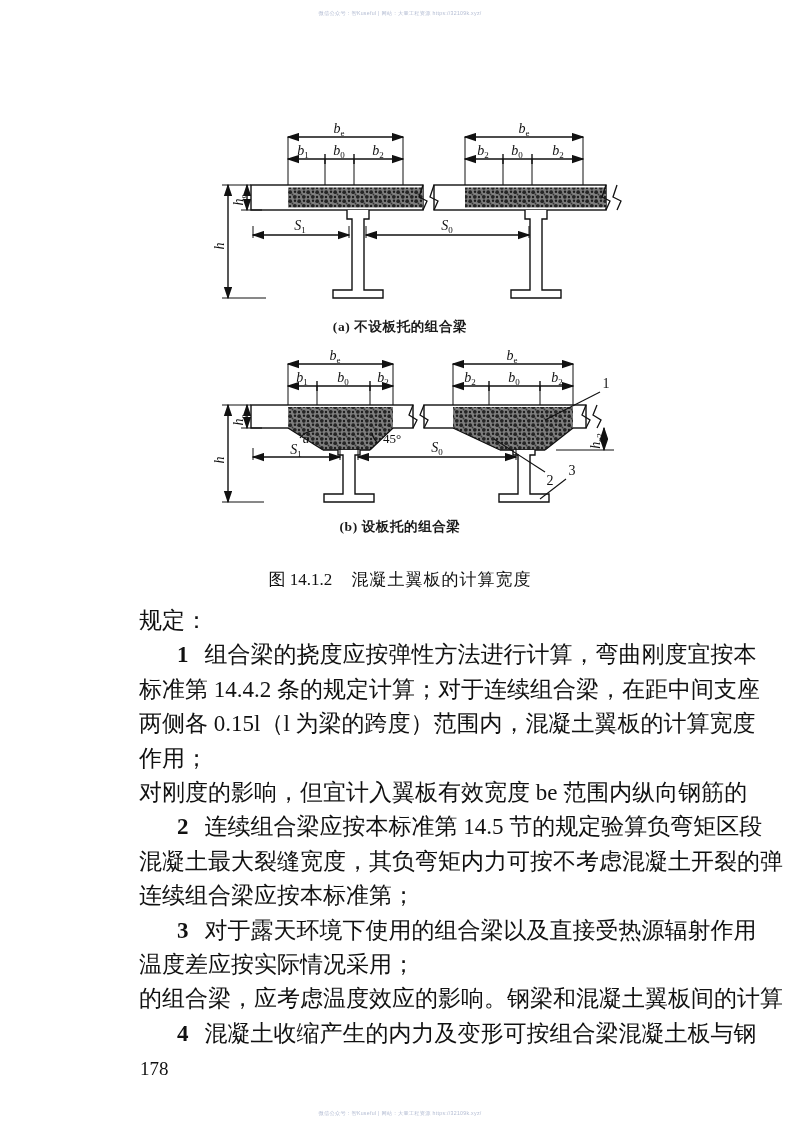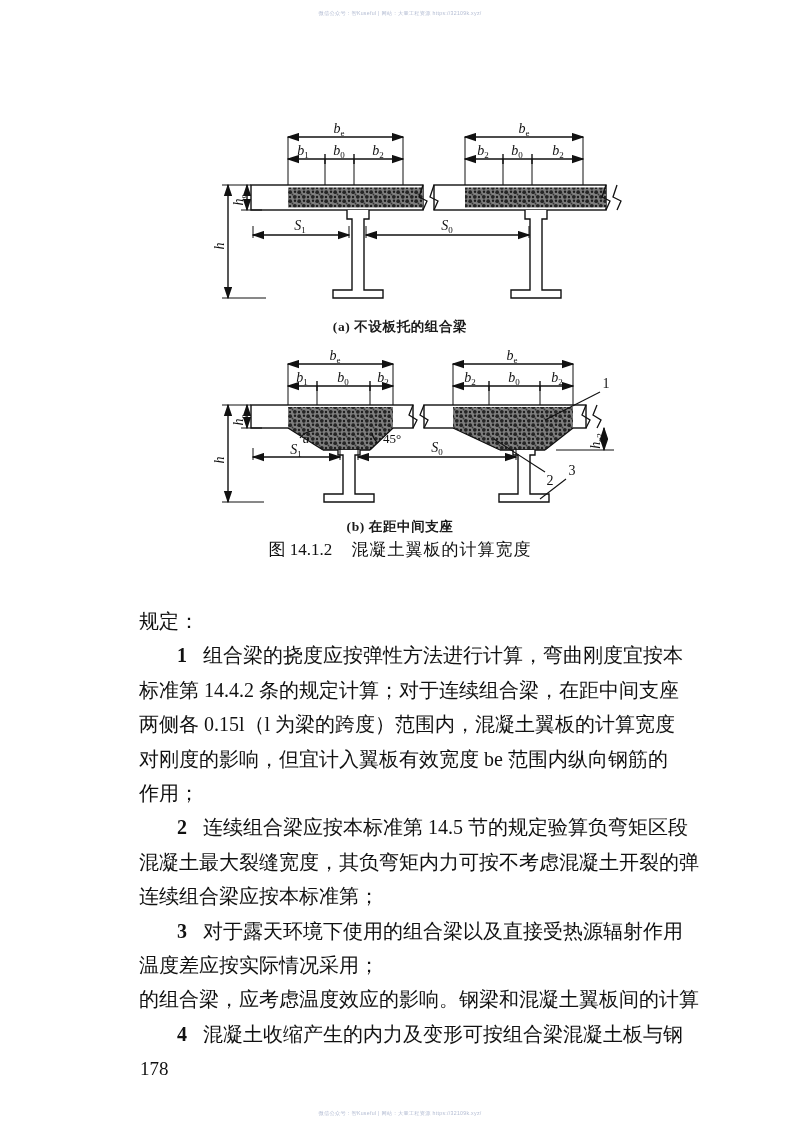--- a/index.html
+++ b/index.html
@@ -44,21 +44,21 @@
     font-size:13px;margin-top:6px;letter-spacing:.5px;
   }
   .sub-a,.sub-b{
     text-align:center;font-size:13.5px;font-weight:bold;
     letter-spacing:.6px;
   }
 
   
   .body-text{
     position:absolute;left:139px;top:604px;width:522px;
-    font-size:20px;line-height:34.4px;
+    font-size:23px;line-height:34.4px;
     font-family:"Liberation Serif","DejaVu Serif",serif;
     color:#111;
   }
   .ln{white-space:nowrap;}
   .itemno{font-weight:bold;font-family:"Liberation Serif",serif;}
 
   .pagenum{
     position:absolute;left:140px;top:1058px;
     font-size:19px;
     font-family:"Liberation Serif","DejaVu Serif",serif;
@@ -254,41 +254,41 @@
 
         <text x="306" y="101" text-anchor="middle" font-style="italic" font-size="13">a</text>
         <text x="392" y="101" text-anchor="middle" font-size="13">45°</text>
 
         <text x="606" y="46" text-anchor="middle" font-size="14">1</text>
         <text x="550" y="143" text-anchor="middle" font-size="14">2</text>
         <text x="572" y="133" text-anchor="middle" font-size="14">3</text>
       </g>
     </svg>
 
-    <div class="sub-b" style="margin-top:-2px">(b) 在距中间支座</div>
-
-    <div class="fig-cap" style="margin-top:2px">
+    <div class="sub-b" style="margin-top:-2px">(b) 设板托的组合梁</div>
+
+    <div class="fig-cap" style="margin-top:32px">
       <div class="fig-cap-main">
         <span class="num">图 14.1.2</span>
         <span style="display:inline-block;width:14px"></span><span>混凝土翼板的计算宽度</span>
       </div>
     </div>
   </div>
 
   <div class="body-text">
 
     <div class="ln">规定：</div>
 
     <div class="ln">
       <span style="display:inline-block;width:38px"></span><span class="itemno">1</span><span style="display:inline-block;width:16px"></span><span>组合梁的挠度应按弹性方法进行计算，弯曲刚度宜按本</span>
     </div>
     <div class="ln">标准第 14.4.2 条的规定计算；对于连续组合梁，在距中间支座</div>
     <div class="ln">两侧各 0.15l（l 为梁的跨度）范围内，混凝土翼板的计算宽度</div>
+    <div class="ln">作用；</div>
     <div class="ln">对刚度的影响，但宜计入翼板有效宽度 be 范围内纵向钢筋的</div>
-    <div class="ln">作用；</div>
 
     <div class="ln">
       <span style="display:inline-block;width:38px"></span><span class="itemno">2</span><span style="display:inline-block;width:16px"></span><span>连续组合梁应按本标准第 14.5 节的规定验算负弯矩区段</span>
     </div>
     <div class="ln">混凝土最大裂缝宽度，其负弯矩内力可按不考虑混凝土开裂的弹</div>
     <div class="ln">连续组合梁应按本标准第；</div>
 
     <div class="ln">
       <span style="display:inline-block;width:38px"></span><span class="itemno">3</span><span style="display:inline-block;width:16px"></span><span>对于露天环境下使用的组合梁以及直接受热源辐射作用</span>
     </div>

